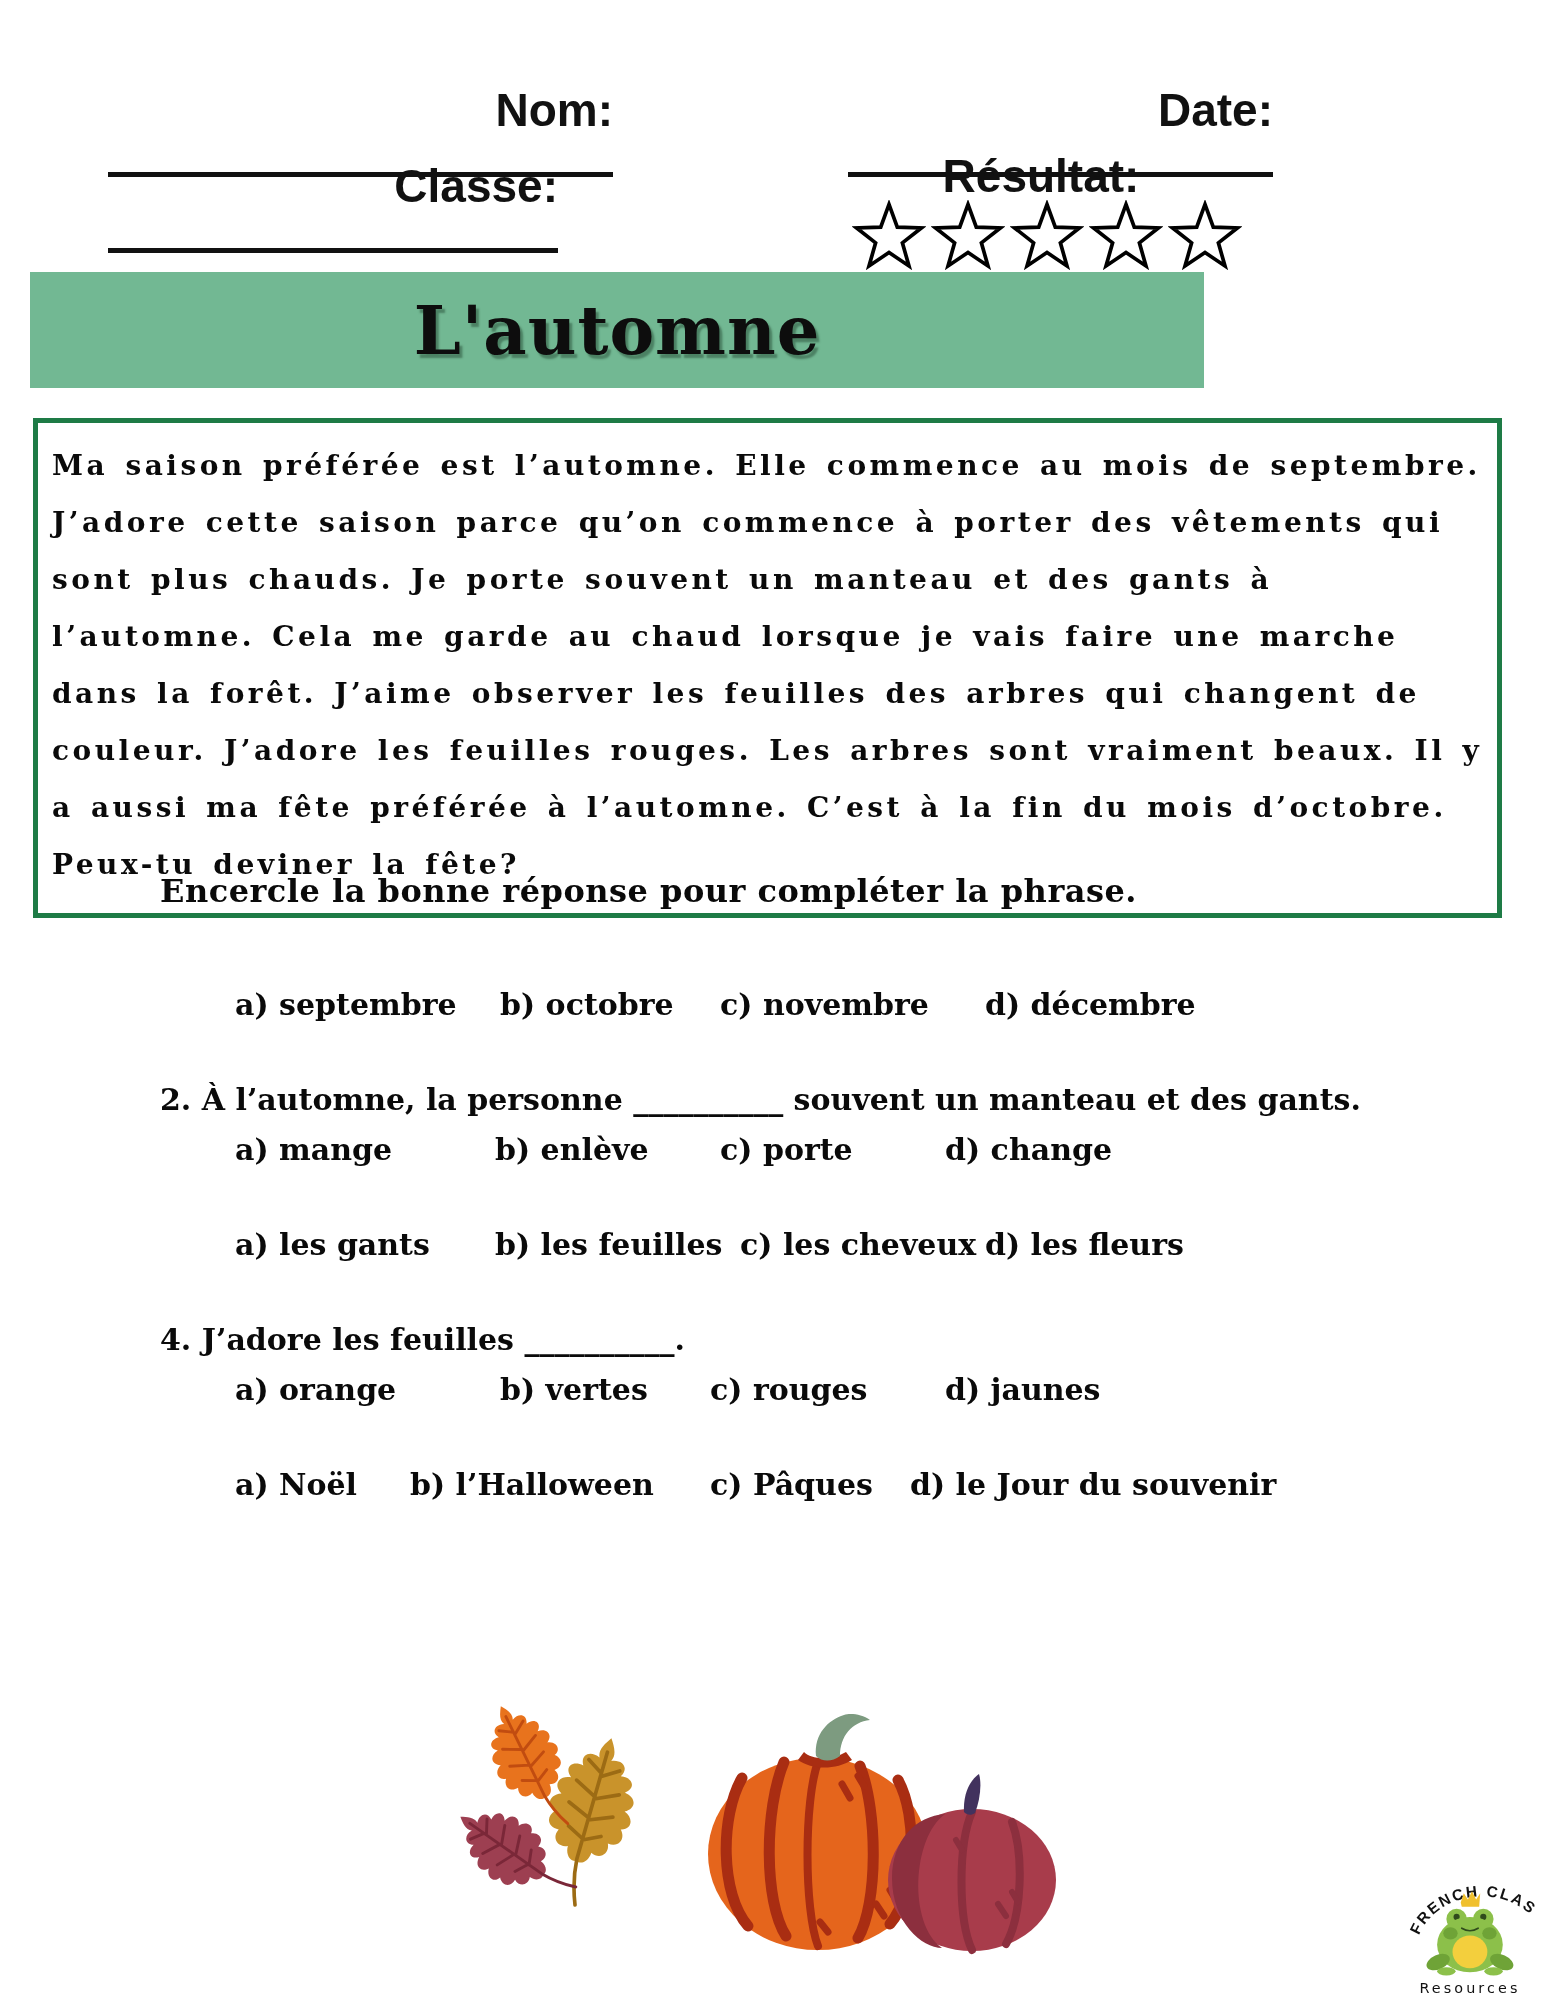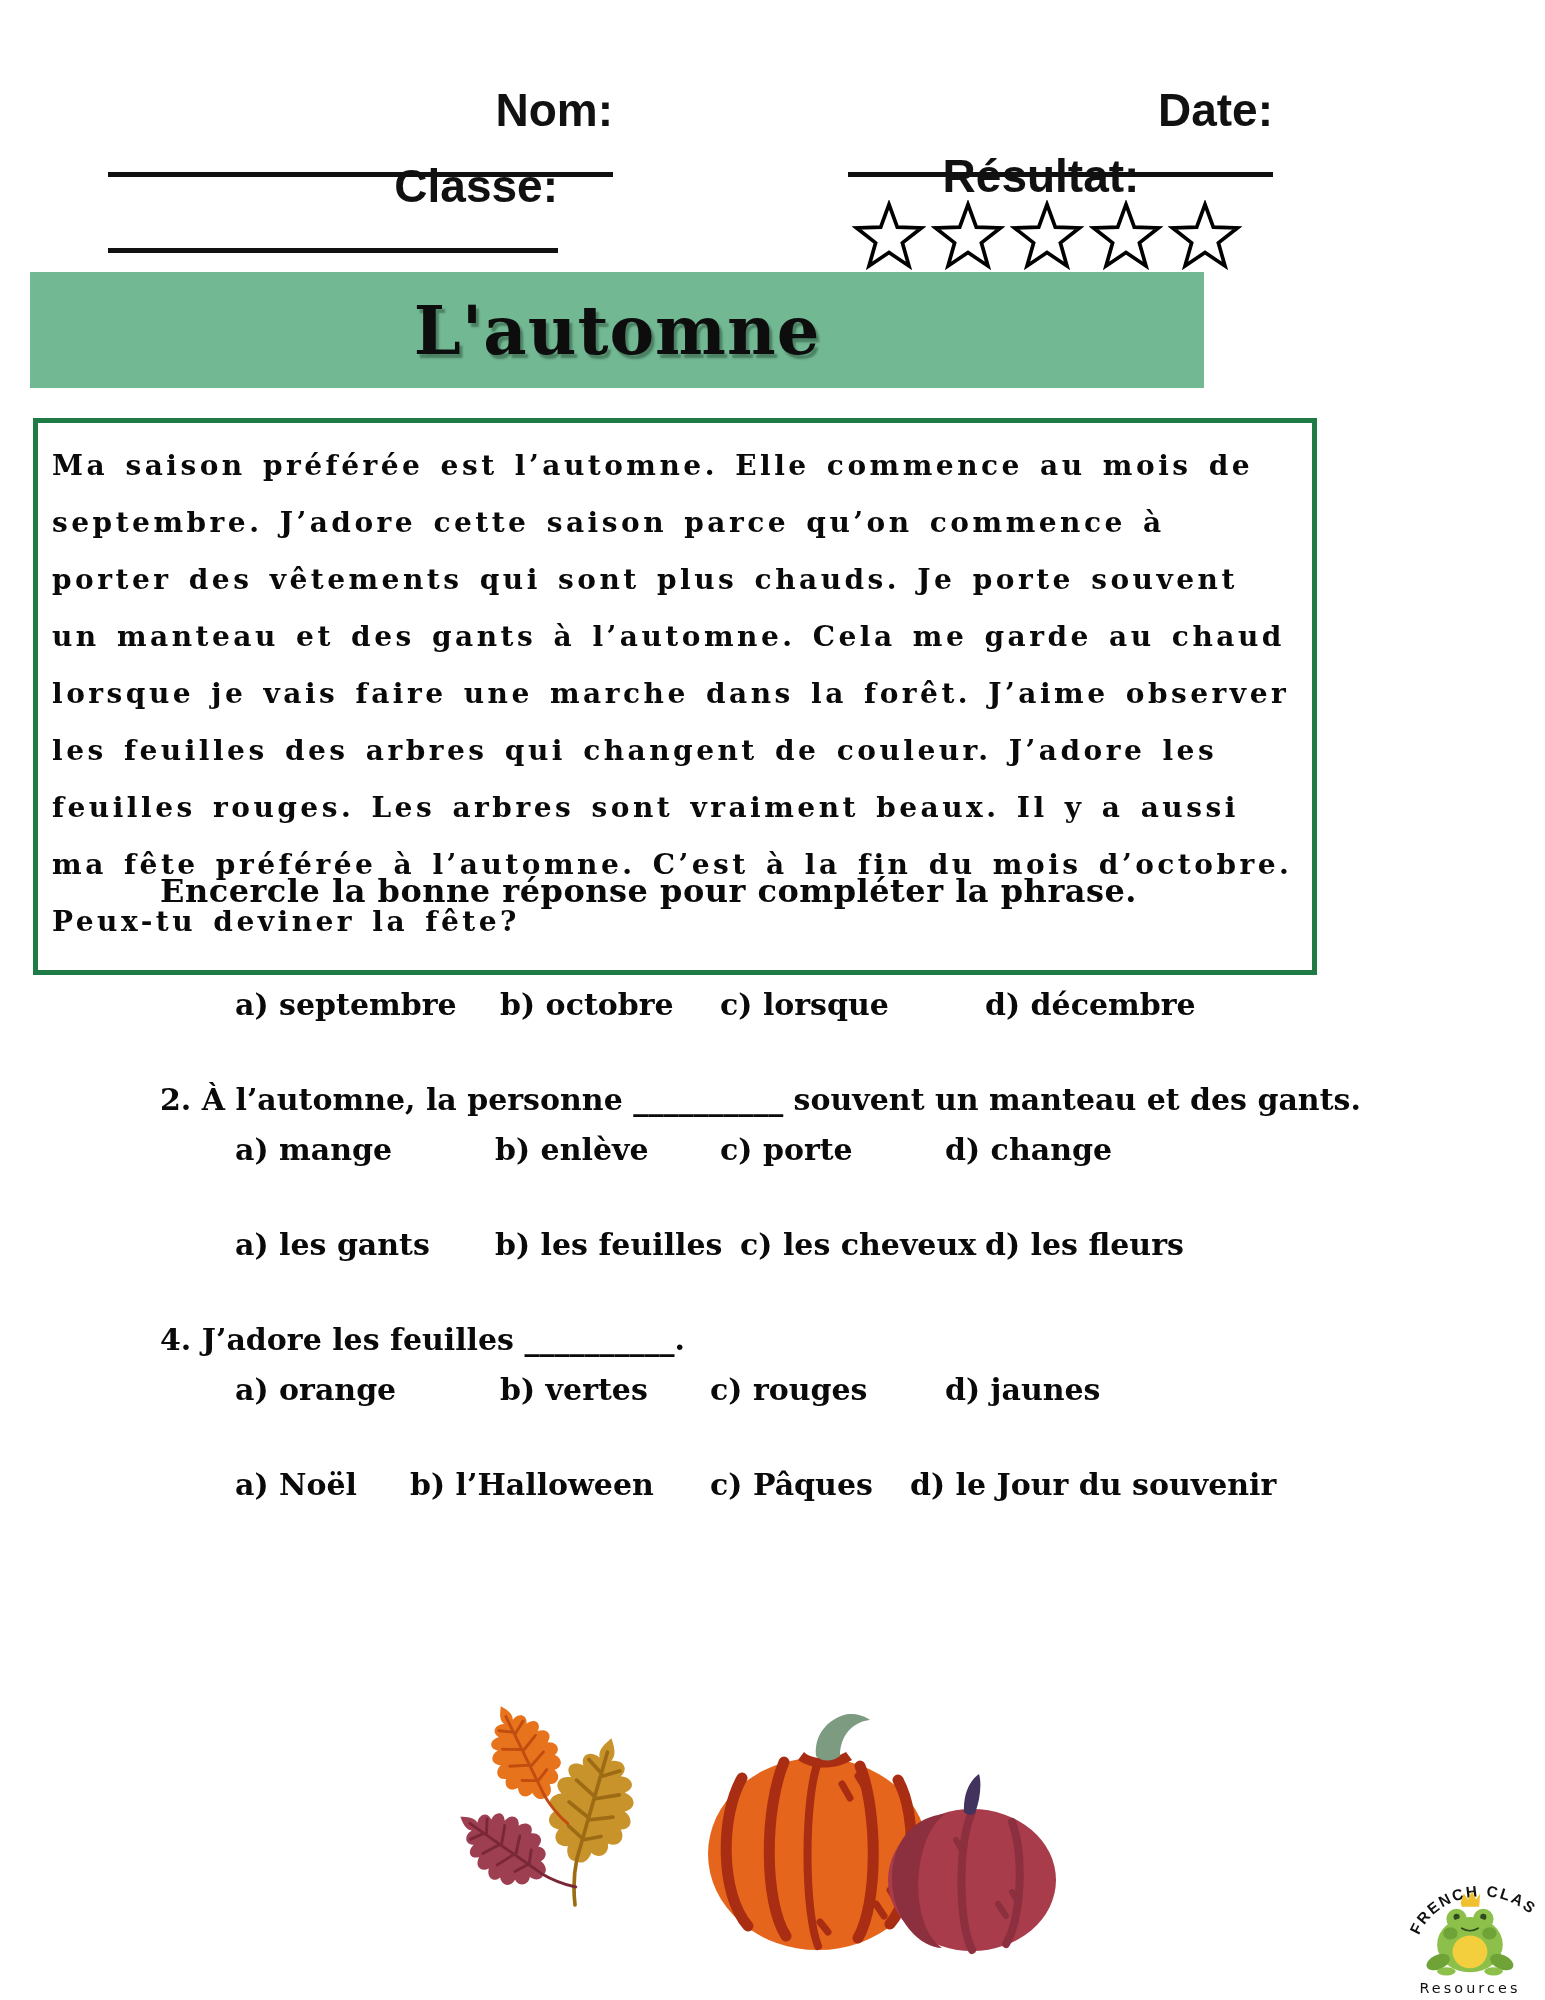--- a/index.html
+++ b/index.html
@@ -20,21 +20,21 @@
   #classe .hdr-line{width:450px}
   #resultat{left:840px;top:152px;align-items:center}
   .stars{display:flex;gap:5px;margin-left:12px;align-items:center}
   .star{width:74px;height:74px;display:block}
   
   #banner{position:absolute;left:30px;top:272px;width:1174px;height:116px;
     background:#72b893;display:flex;align-items:center;justify-content:center;}
   #banner h1{margin:0;font-family:"DejaVu Serif",serif;font-weight:bold;font-size:67px;
     color:#0d0d0d;letter-spacing:1px;text-shadow:3px 4px 2px rgba(44,84,60,.55);}
   
-  #reading-box{position:absolute;left:33px;top:418px;width:1284px;box-sizing:border-box;
+  #reading-box{position:absolute;left:33px;top:418px;width:1469px;box-sizing:border-box;
     border:5px solid #1e7b46;padding:14px 12px 20px 14px;background:#fff;}
   #reading-box p{margin:0;font-size:28px;font-weight:bold;line-height:57px;
     letter-spacing:3.5px;word-spacing:4px;}
   
   #instruction{position:absolute;left:160px;top:872px;margin:0;
     font-size:32px;font-weight:bold;letter-spacing:.5px;}
   #quiz{position:absolute;left:160px;top:972px;width:1320px;}
   .question{margin-bottom:60px;}
   .stem{margin:0;font-size:30px;font-weight:bold;}
   .options{margin:15px 0 0 75px;display:flex;}
@@ -95,21 +95,21 @@
   <p>Ma saison préférée est l’automne. Elle commence au mois de septembre. J’adore cette saison parce qu’on commence à porter des vêtements qui sont plus chauds. Je porte souvent un manteau et des gants à l’automne. Cela me garde au chaud lorsque je vais faire une marche dans la forêt. J’aime observer les feuilles des arbres qui changent de couleur. J’adore les feuilles rouges. Les arbres sont vraiment beaux. Il y a aussi ma fête préférée à l’automne. C’est à la fin du mois d’octobre. Peux-tu deviner la fête?</p>
 </div>
 
 <p id="instruction">Encercle la bonne réponse pour compléter la phrase.</p>
 
 <div id="quiz">
   <div class="question q1">
     <div class="options">
       <span class="opt">a) septembre</span>
       <span class="opt">b) octobre</span>
-      <span class="opt">c) lorsque</span>
+      <span class="opt">c) novembre</span>
       <span class="opt">d) décembre</span>
     </div>
   </div>
   <div class="question q2">
     <p class="stem">2. À l’automne, la personne __________ souvent un manteau et des gants.</p>
     <div class="options">
       <span class="opt">a) mange</span>
       <span class="opt">b) enlève</span>
       <span class="opt">c) porte</span>
       <span class="opt">d) change</span>

